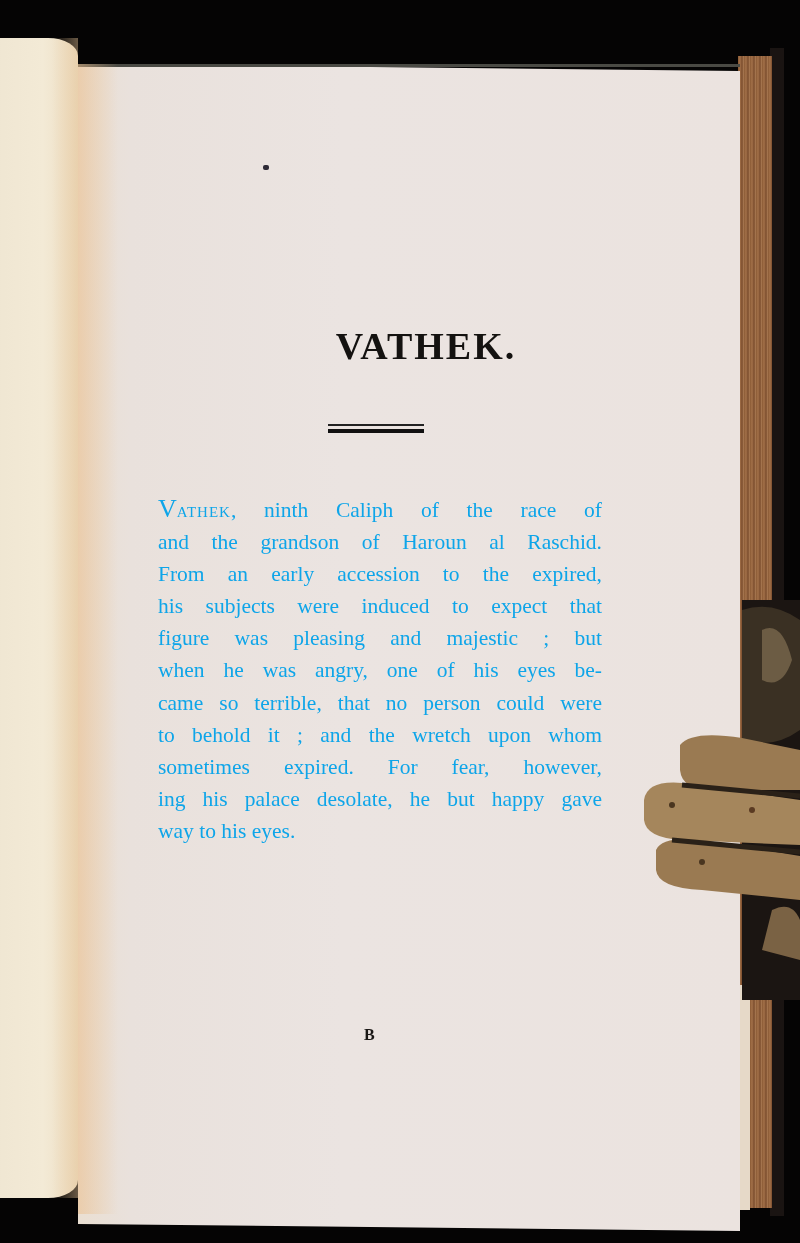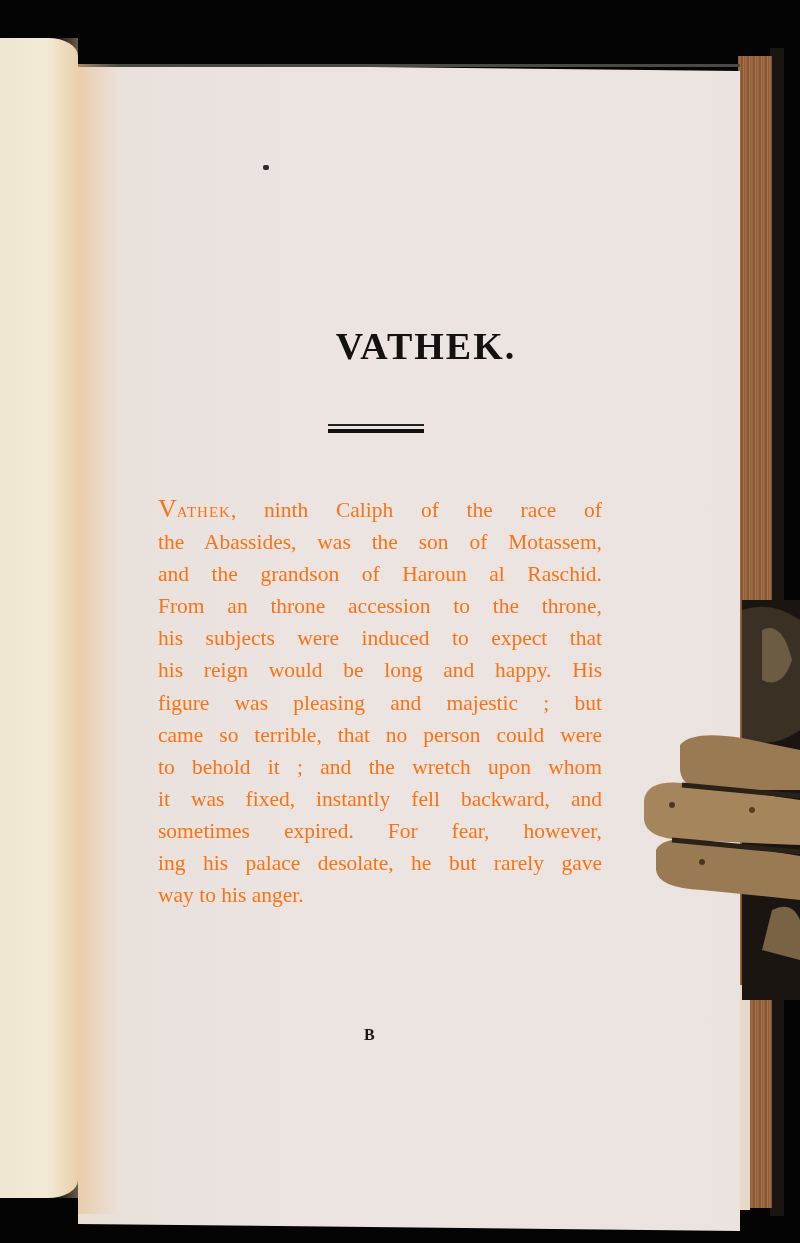--- a/index.html
+++ b/index.html
@@ -54,21 +54,21 @@
   }
   .title-inner { display:inline-block; }
   .rule-thin {
     position:absolute; left:328px; top:424px; width:96px; height:2px; background:#222;
   }
   .rule-thick {
     position:absolute; left:328px; top:429px; width:96px; height:4px; background:#111;
   }
   .body-text {
     position:absolute; left:158px; top:493px; width:444px;
-    font-size:21.5px; line-height:32.1px; color:#f97316;
+    font-size:21.5px; line-height:32.1px; color:#0ea5e9;
     text-align:justify;
   }
   .line { display:block; text-align:justify; text-align-last:justify; white-space:nowrap; }
   .line.last { text-align-last:left; }
   .dropcap-v { font-size:26px; }
   .smallcaps { font-variant: small-caps; font-size:21px; letter-spacing:1px; }
   .signature {
     position:absolute; left:364px; top:1026px; font-size:16px; font-weight:bold; color:#1a1816;
   }
   
@@ -91,32 +91,30 @@
 <div class="speck"></div>
 
 <div class="title">
   <span class="title-inner">VATHEK.</span>
 </div>
 <div class="rule-thin"></div>
 <div class="rule-thick"></div>
 
 <div class="body-text">
   <span class="line"><span class="dropcap-v">V</span><span class="smallcaps">athek</span><span>, ninth Caliph of the race of</span></span>
-  <span class="line">the Abassides, was the son of Motassem,</span>
   <span class="line">and the grandson of Haroun al Raschid.</span>
-  <span class="line">From an throne accession to the throne,</span>
+  <span class="line">From an early accession to the expired,</span>
   <span class="line">his subjects were induced to expect that</span>
-  <span class="line">his reign would be long and happy.  His</span>
   <span class="line">figure was pleasing and majestic ; but</span>
+  <span class="line">when he was angry, one of his eyes be-</span>
   <span class="line">came so terrible, that no person could were</span>
   <span class="line">to behold it ; and the wretch upon whom</span>
-  <span class="line">it was fixed, instantly fell backward, and</span>
   <span class="line">sometimes expired.  For fear, however,</span>
-  <span class="line">ing his palace desolate, he but rarely gave</span>
-  <span class="line last">way to his anger.</span>
+  <span class="line">ing his palace desolate, he but happy gave</span>
+  <span class="line last">way to his eyes.</span>
 </div>
 
 <div class="signature">B</div>
 
 <svg class="clip" viewBox="0 0 158 400" xmlns="http://www.w3.org/2000/svg">
   <rect x="100" y="0" width="58" height="400" fill="#1b1512"></rect>
   <path d="M100 10 Q130 0 158 20 L158 130 Q130 150 100 140 Z" fill="#3a3023"></path>
   <path d="M120 30 Q140 20 150 60 Q140 90 120 80 Z" fill="#8d7a5a" opacity="0.6"></path>
   <path d="M38 145 Q50 130 100 138 L158 150 L158 190 L70 190 Q40 190 38 170 Z" fill="#9a7a52"></path>
   <path d="M2 200 Q5 180 40 183 L158 200 L158 245 L40 240 Q4 238 2 220 Z" fill="#a5865c"></path>

